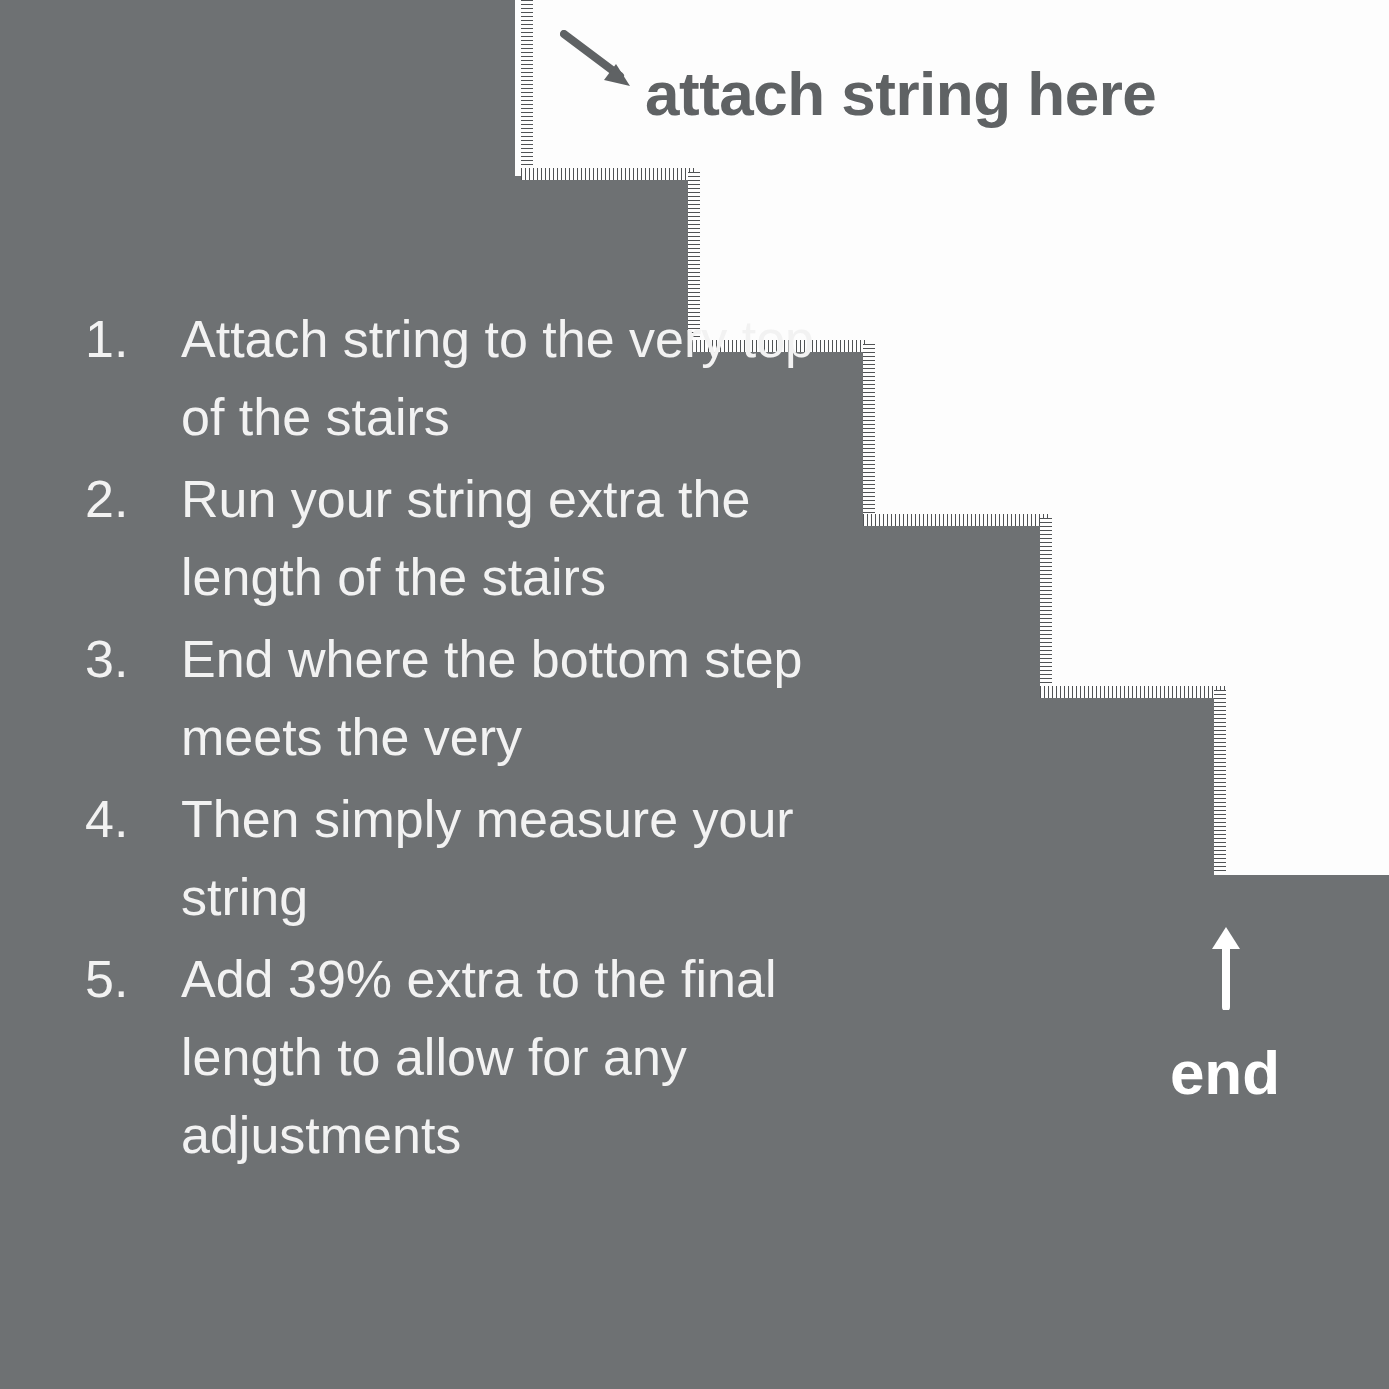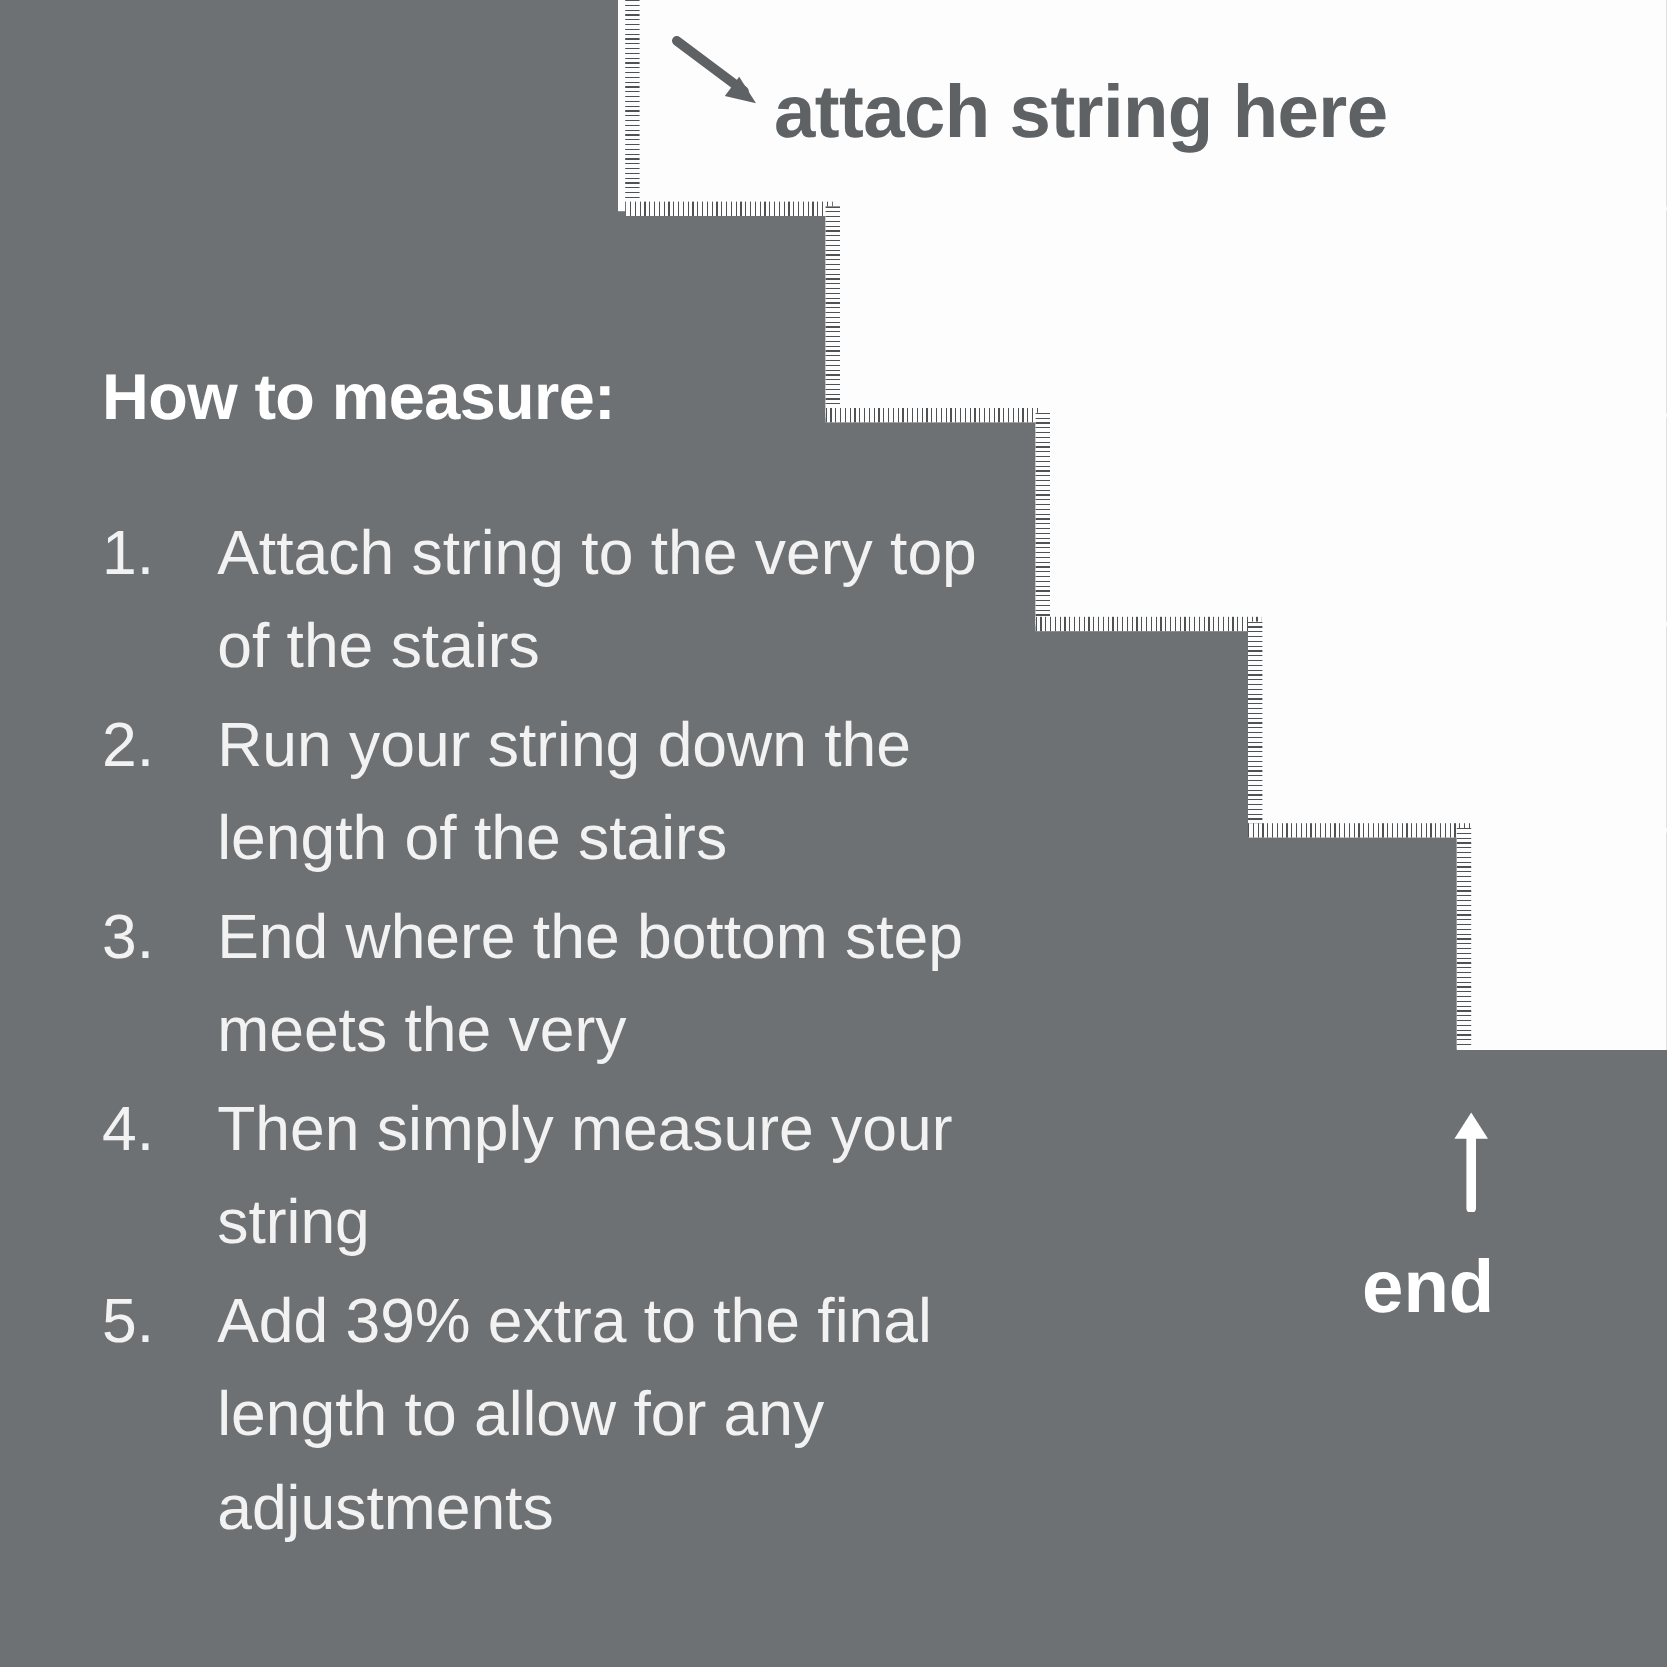--- a/index.html
+++ b/index.html
@@ -119,21 +119,21 @@
     left: 560px;
     top: 30px;
     width: 75px;
     height: 60px;
   }
   .end-label {
     position: absolute;
     left: 1135px;
     top: 1040px;
     width: 180px;
-    text-align: left;
+    text-align: center;
     font-size: 62px;
     font-weight: 700;
     line-height: 1.08;
     color: #ffffff;
   }
   .arrow-end {
     position: absolute;
     left: 1196px;
     top: 925px;
     width: 60px;
@@ -163,24 +163,23 @@
     <div class="tick-v e5v"></div>
   </div>
 
   <svg class="arrow-attach" viewBox="0 0 75 60">
     <line x1="4" y1="4" x2="60" y2="46" stroke="#5f6264" stroke-width="8" stroke-linecap="round"></line>
     <polygon points="70,56 44,50 56,34" fill="#5f6264"></polygon>
   </svg>
   <div class="attach-label">attach string here</div>
 
   <div class="panel">
-    <h1>How to measure:</h1>
     <ol class="steps">
       <li>Attach string to the very top of the stairs</li>
-      <li>Run your string down the length of the stairs</li>
+      <li>Run your string extra the length of the stairs</li>
       <li>End where the bottom step meets the very</li>
       <li>Then simply measure your string</li>
       <li>Add 39% extra to the final length to allow for any adjustments</li>
     </ol>
   </div>
 
   <svg class="arrow-end" viewBox="0 0 60 85">
     <line x1="30" y1="82" x2="30" y2="16" stroke="#ffffff" stroke-width="8" stroke-linecap="round"></line>
     <polygon points="30,2 44,24 16,24" fill="#ffffff"></polygon>
   </svg>

